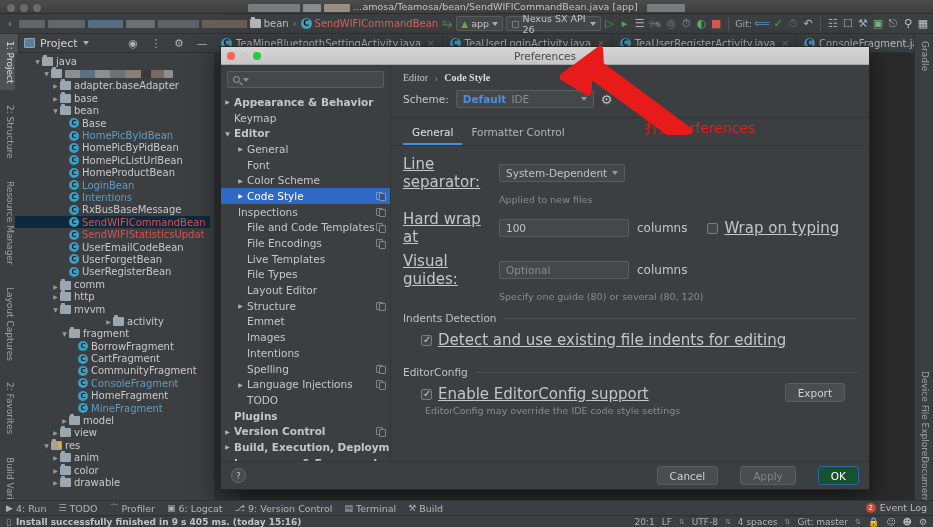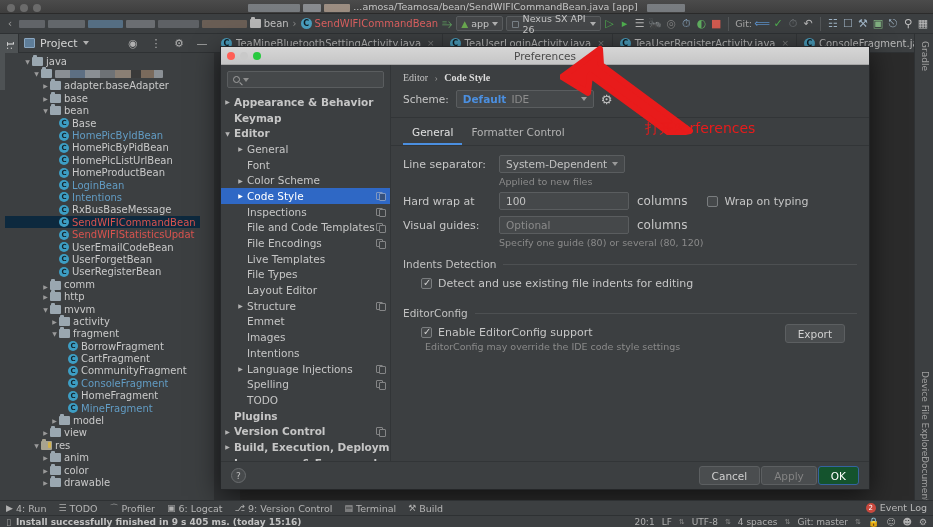--- a/index.html
+++ b/index.html
@@ -91,21 +91,21 @@
     writing-mode: vertical-rl; font-size: 9px; color: #a0a0a0;
     padding: 7px 0 7px 0; white-space: nowrap; display: flex;
     align-items: center; justify-content: flex-start; gap: 4px;
     width: 19px;
   }
   .vitem.sel { background: #4e5254; color: #ddd; }
   .vspacer { height: 8px; }
 
   
   .tree {
-    position: absolute; left: 5px; top: 53px; width: 195px; height: 447px;
+    position: absolute; left: 15px; top: 53px; width: 195px; height: 447px;
     background: #3c3f41; overflow: hidden; padding-top: 2px;
   }
   .trow {
     height: 12.4px; display: flex; align-items: center;
     font-size: 10px; color: #bcbcbc; white-space: nowrap; padding-right: 2px;
   }
   .trow.sel { background: #0d293e; }
   .arrow { width: 9px; flex: none; text-align: center; font-size: 6px; color: #9a9a9a; }
   .arrow.empty { color: transparent; }
   .ficon { width: 11px; height: 9px; flex: none; margin-right: 3px; position: relative;
@@ -197,21 +197,21 @@
   .gear:before { content:"\2699"; font-size: 13px; color: #c2c2c2; line-height: 13px; }
 
   .hsep { height: 1px; background: #323537; margin: 0; }
 
   .tabsrow { display: flex; gap: 0; padding: 4px 12px 0 12px; border-bottom: 1px solid #323537;}
   .ptab { padding: 4px 9px 5px 9px; font-size: 10.5px; color: #b4b4b4; border-bottom: 2px solid transparent; }
   .ptab.active { color: #e0e0e0; border-bottom-color: #4b8fe0; }
 
   .form { padding: 9px 12px 0 12px; }
   .frow { display: flex; align-items: center; gap: 8px; margin-bottom: 3px; }
-  .flabel { font-size: 11px; color: #c6c6c6; }
+  .flabel { font-size: 15px; color: #c6c6c6; text-decoration: underline; }
   .flabel.w88 { width: 88px; flex: none; }
   .field {
     height: 18px; background: #45484a; border: 1px solid #5a5d5f; border-radius: 2px;
     display: flex; align-items: center; padding: 0 6px; font-size: 10.5px; color: #c2c2c2;
   }
   .field.w130 { width: 130px; }
   .field.ph { color: #8a8a8a; }
   .hint { font-size: 9.5px; color: #8a8a8a; padding-left: 96px; margin-bottom: 5px; }
   .unit { font-size: 12px; color: #c6c6c6; }
   .cbx {
@@ -503,21 +503,21 @@
       <div class="trow" style="padding-left: 36px;">
         <span class="arrow">▶</span>
         <span class="ficon"></span>
         <span class="tname white">http</span>
       </div>
       <div class="trow" style="padding-left: 36px;">
         <span class="arrow">▼</span>
         <span class="ficon"></span>
         <span class="tname white">mvvm</span>
       </div>
-      <div class="trow" style="padding-left: 45px;">
+      <div class="trow" style="padding-left: 45px; justify-content: center;">
         <span class="arrow">▶</span>
         <span class="ficon"></span>
         <span class="tname white">activity</span>
       </div>
       <div class="trow" style="padding-left: 45px;">
         <span class="arrow">▼</span>
         <span class="ficon"></span>
         <span class="tname white">fragment</span>
       </div>
       <div class="trow" style="padding-left: 54px;">
@@ -624,21 +624,21 @@
             <span class="caret" style="border-top-color:#8d8d8d;"></span>
           </div>
         </div>
         <div id="settings-tree">
             <div class="prow" style="padding-left: 0px;">
               <span class="ar">▶</span>
               <span style="font-weight: bold;">Appearance &amp; Behavior</span>
             </div>
             <div class="prow" style="padding-left: 0px;">
               <span class="ar"></span>
-              <span style="font-weight: bold;">Keymap</span>
+              <span style="font-weight: normal;">Keymap</span>
             </div>
             <div class="prow" style="padding-left: 0px;">
               <span class="ar">▼</span>
               <span style="font-weight: bold;">Editor</span>
             </div>
             <div class="prow" style="padding-left: 13px;">
               <span class="ar">▶</span>
               <span>General</span>
             </div>
             <div class="prow" style="padding-left: 13px;">
@@ -647,21 +647,21 @@
             </div>
             <div class="prow" style="padding-left: 13px;">
               <span class="ar">▶</span>
               <span>Color Scheme</span>
             </div>
             <div class="prow sel" style="padding-left: 13px;">
               <span class="ar">▶</span>
               <span>Code Style</span>
               <span class="copyic"></span>
             </div>
-            <div class="prow" style="padding-left: 13px;">
+            <div class="prow" style="padding-left: 4px;">
               <span class="ar"></span>
               <span>Inspections</span>
               <span class="copyic"></span>
             </div>
             <div class="prow" style="padding-left: 13px;">
               <span class="ar"></span>
               <span>File and Code Templates</span>
               <span class="copyic"></span>
             </div>
             <div class="prow" style="padding-left: 13px;">
@@ -692,27 +692,27 @@
             </div>
             <div class="prow" style="padding-left: 13px;">
               <span class="ar"></span>
               <span>Images</span>
             </div>
             <div class="prow" style="padding-left: 13px;">
               <span class="ar"></span>
               <span>Intentions</span>
             </div>
             <div class="prow" style="padding-left: 13px;">
+              <span class="ar"></span>
+              <span>Spelling</span>
+              <span class="copyic"></span>
+            </div>
+            <div class="prow" style="padding-left: 13px;">
               <span class="ar">▶</span>
               <span>Language Injections</span>
-              <span class="copyic"></span>
-            </div>
-            <div class="prow" style="padding-left: 13px;">
-              <span class="ar"></span>
-              <span>Spelling</span>
               <span class="copyic"></span>
             </div>
             <div class="prow" style="padding-left: 13px;">
               <span class="ar"></span>
               <span>TODO</span>
             </div>
             <div class="prow" style="padding-left: 0px;">
               <span class="ar"></span>
               <span style="font-weight: bold;">Plugins</span>
             </div>
@@ -803,21 +803,21 @@
               <div class="subhint" style="margin-left:22px;">EditorConfig may override the IDE code style settings</div>
             </div>
             <div class="btn" style="margin-right:12px;margin-top:-2px;">Export</div>
           </div>
         </div>
       </div>
     </div>
 
     <div class="dlg-footer">
       <div class="helpbtn">?</div>
-      <div style="margin-left:auto;display:flex;gap:1px;">
+      <div style="margin-left:auto;display:flex;gap:22px;">
         <div class="btn">Cancel</div>
         <div class="btn disabled">Apply</div>
         <div class="btn primary">OK</div>
       </div>
     </div>
   </div>
 
   <svg class="arrow-svg" style="left:560px;top:35px;" width="140" height="100" viewBox="0 0 140 100">
     <polygon points="2,42 40,14 41,30 130,96 112,100 30,40 28,58" fill="#e81b1b" stroke="#e81b1b" stroke-width="6" stroke-linejoin="round"></polygon>
   </svg>

